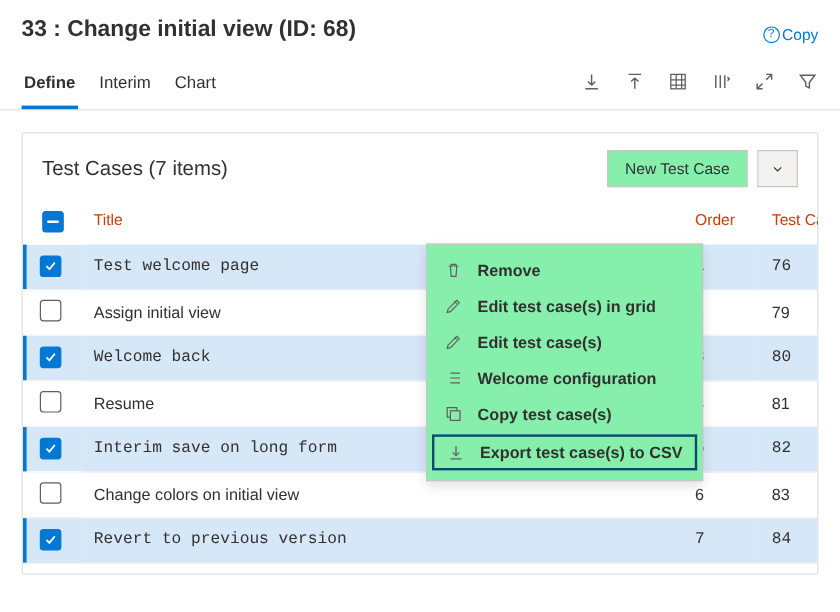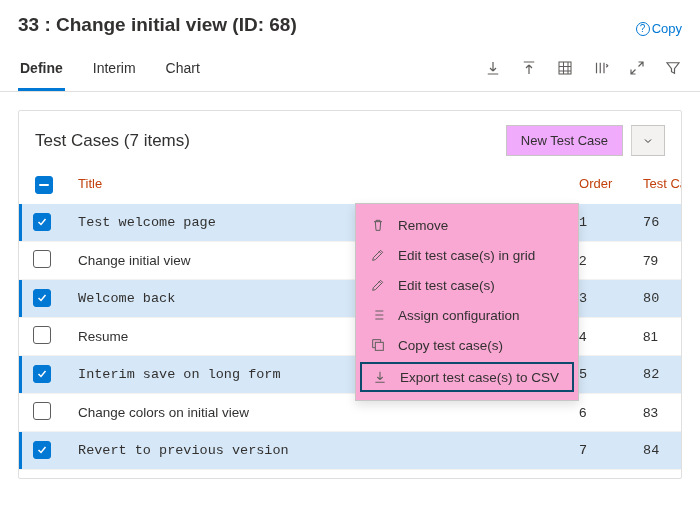--- a/index.html
+++ b/index.html
@@ -42,21 +42,21 @@
     line-height:1;
   }
   .tabbar {
     display: flex;
     align-items: center;
     justify-content: space-between;
     border-bottom: 1px solid #e1dfdd;
     padding: 0 18px;
     margin-top: 8px;
   }
-  .tabs { display: flex; gap: 26px; }
+  .tabs { display: flex; gap: 16px; }
   .tab {
     padding: 10px 2px 12px 2px;
     cursor: pointer;
     font-size: 14px;
     color: #323130;
     border-bottom: 3px solid transparent;
   }
   .tab.active {
     font-weight: 600;
     border-bottom-color: #0078d4;
@@ -80,21 +80,21 @@
     display: flex;
     align-items: center;
     justify-content: space-between;
     padding: 14px 16px 10px 16px;
     gap: 32px;
   }
   .card-title { font-size: 17px; font-weight: 400; }
   .btn-split { display: flex; align-items: stretch; }
   .btn-primary {
     border: 1px solid #c8c6c4;
-    background: #f0abfc;
+    background: #86efac;
     padding: 7px 14px;
     font-size: 13px;
     cursor: pointer;
   }
   .btn-chevron {
     border: 1px solid #c8c6c4;
     border-left: 1px solid #d2d0ce;
     background: #f3f2f1;
     padding: 7px 10px;
     cursor: pointer;
@@ -153,26 +153,27 @@
   .title-cell { display:flex; align-items:center; justify-content:space-between; height:100%; }
   .more-btn {
     width: 26px; height: 36px;
     display:inline-flex; align-items:center; justify-content:center;
     background:#e7e7e7;
     cursor:pointer;
   }
   .more-btn svg { width:14px; height:14px; }
   .contextmenu {
     position: absolute;
-    background: #f9a8d4;
+    background: #86efac;
     border: 1px solid #c8c6c4;
     box-shadow: 0 4px 10px rgba(0,0,0,0.12);
     padding: 6px 0;
     min-width: 224px;
     z-index: 10;
+    font-weight: bold;
   }
   .menuitem {
     display:flex; align-items:center;
     gap: 12px;
     padding: 7px 14px;
     font-size: 13.5px;
     cursor: pointer;
     white-space: nowrap;
   }
   .menuitem.highlight { border: 2px solid #0c4a6e; margin: 2px 4px; padding: 5px 10px; }
@@ -274,21 +275,21 @@
                 </span>
               </div>
             </td>
             <td class="order-col">1</td>
             <td class="tc-col">76</td>
           </tr>
           <tr class="row">
             <td class="check-col leftstripe"><span class="checkbox"></span></td>
             <td class="title-col">
               <div class="title-cell">
-                <span>Change initial view</span>
+                <span>Assign initial view</span>
               </div>
             </td>
             <td class="order-col">2</td>
             <td class="tc-col">79</td>
           </tr>
           <tr class="row selected">
             <td class="check-col leftstripe"><span class="checkbox checked">
   <svg viewBox="0 0 24 24" fill="none" stroke-width="3">
                   <path d="M5 12l5 5 9-11"></path>
                 </svg>
@@ -377,21 +378,21 @@
           </svg>
         </span>
         <span>Edit test case(s)</span>
       </div>
       <div class="menuitem">
         <span class="mi-icon">
           <svg viewBox="0 0 24 24" fill="none" stroke-width="1.5">
             <path d="M8 6h12M8 12h12M8 18h12M4 6h.01M4 12h.01M4 18h.01"></path>
           </svg>
         </span>
-        <span>Assign configuration</span>
+        <span>Welcome configuration</span>
       </div>
       <div class="menuitem">
         <span class="mi-icon">
           <svg viewBox="0 0 24 24" fill="none" stroke-width="1.5">
             <rect x="8" y="8" width="12" height="12"></rect>
             <path d="M16 8V4H4v12h4"></path>
           </svg>
         </span>
         <span>Copy test case(s)</span>
       </div>

